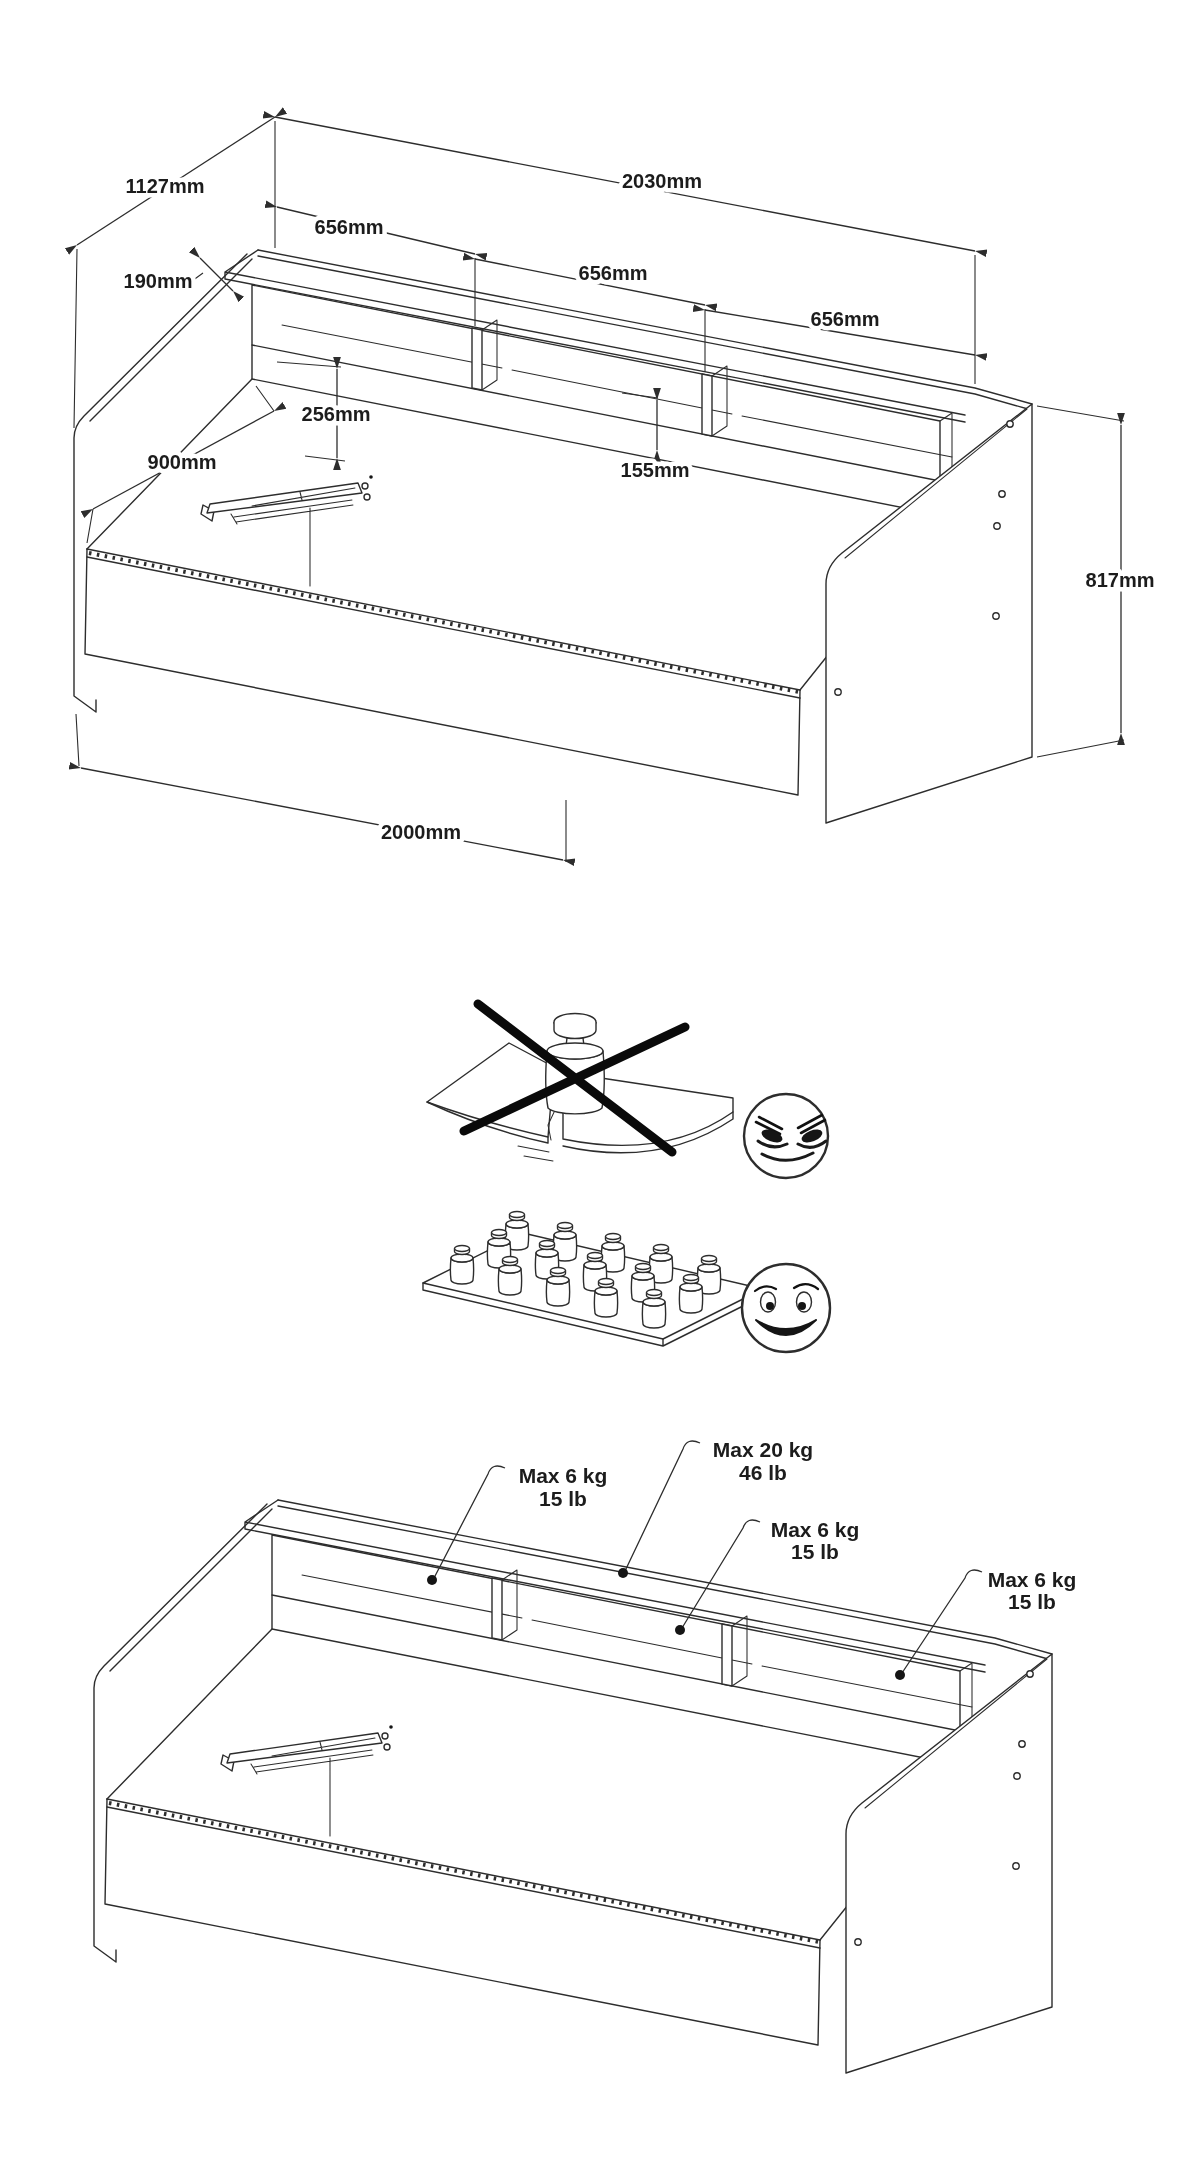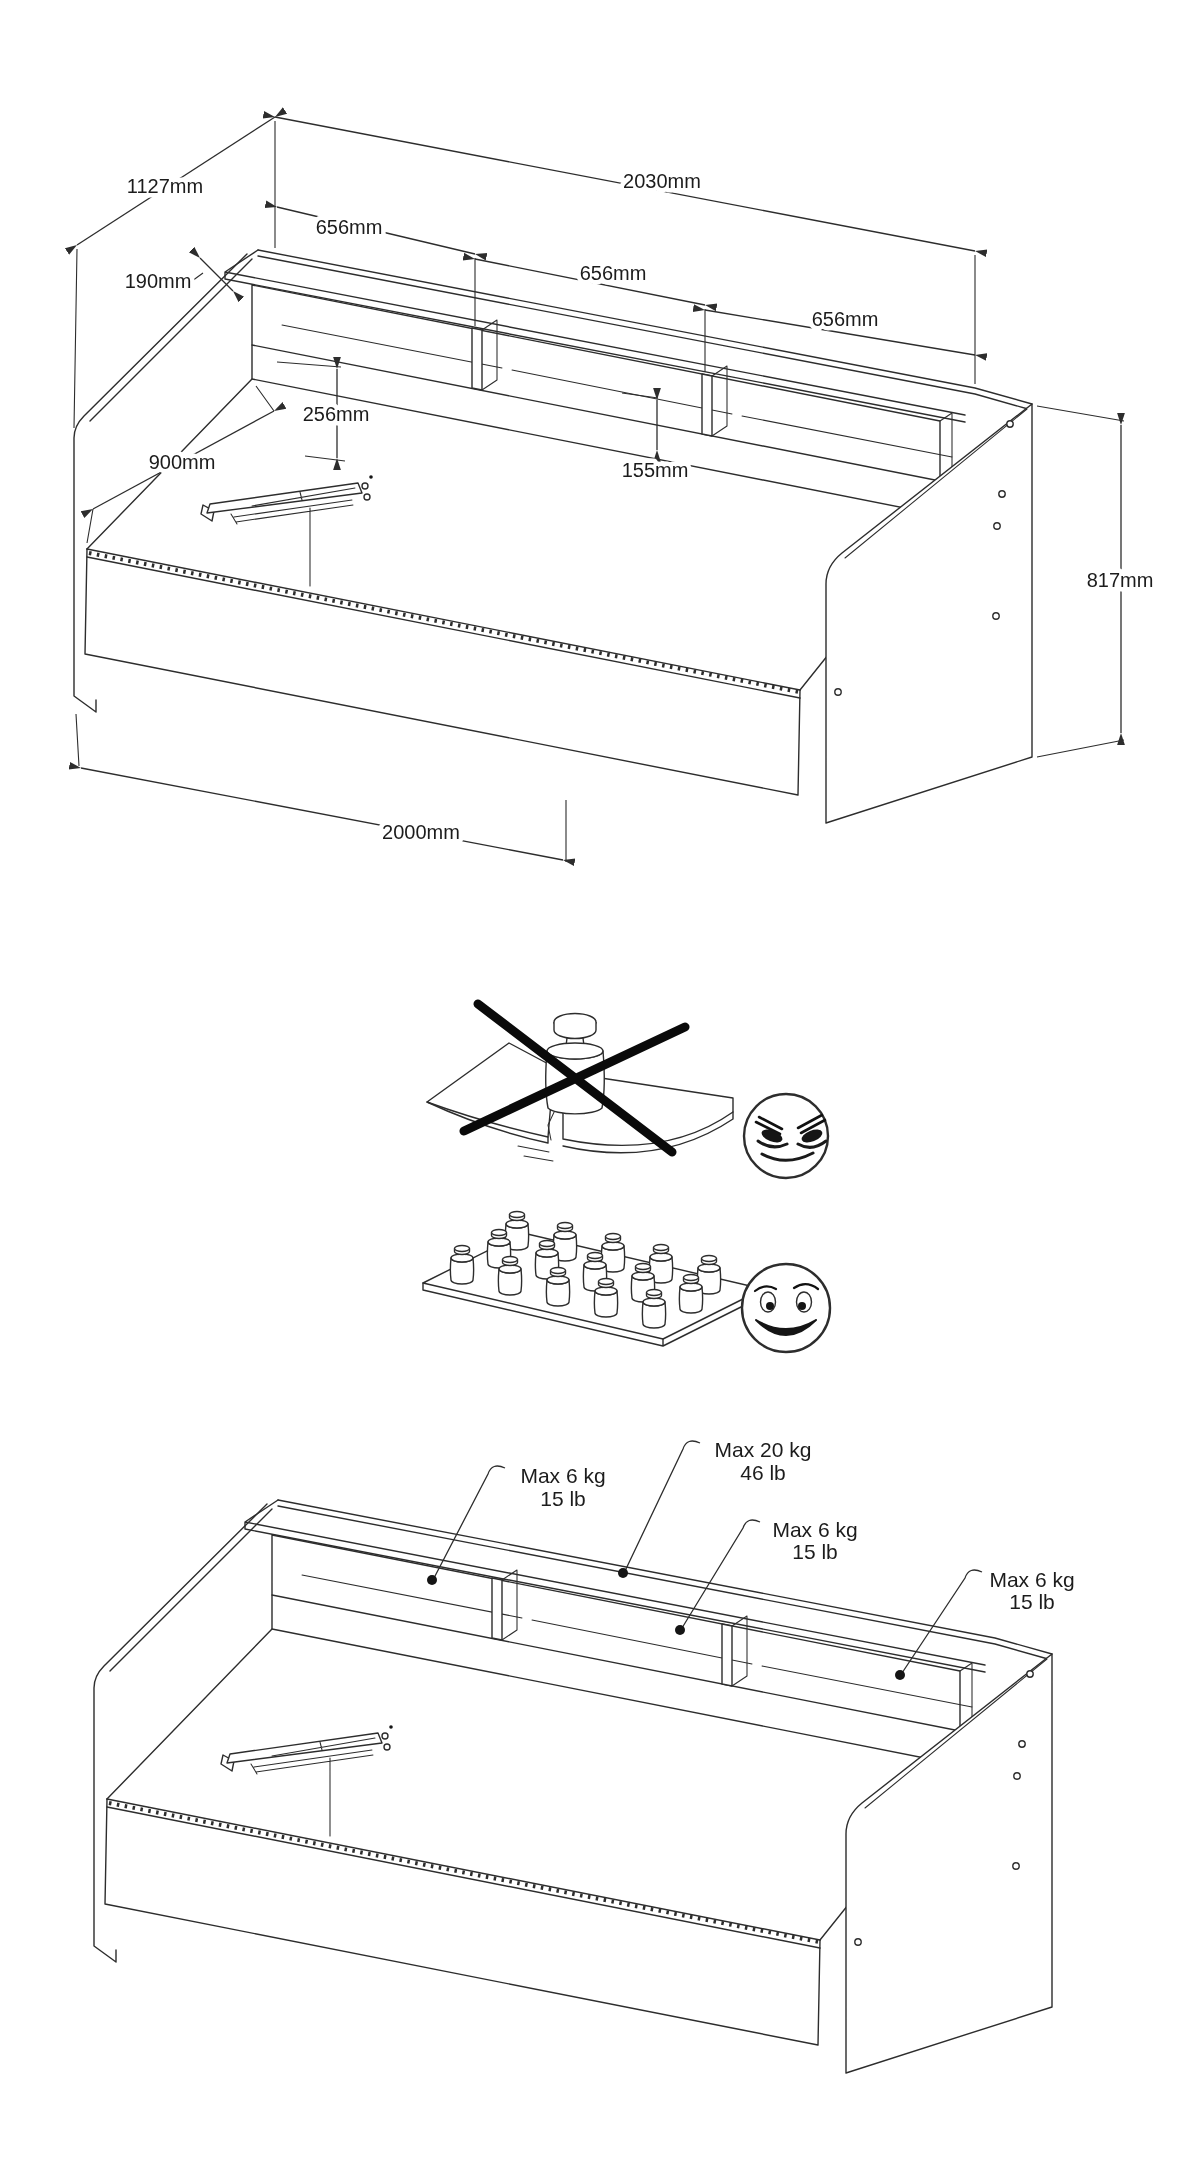--- a/index.html
+++ b/index.html
@@ -1,17 +1,17 @@
 <!DOCTYPE html>
 <html><head>
 <meta charset="utf-8">
 <style>
   html,body{margin:0;padding:0;background:#fff;}
   .page{position:relative;width:1200px;height:2168px;background:#fff;overflow:hidden;
-        font-family:"Liberation Sans", sans-serif;}
+        font-family:"Liberation Sans", sans-serif;font-weight:bold;}
   svg{display:block;}
   .ln{fill:none;stroke:#2d2d2d;stroke-width:1.4;stroke-linecap:round;stroke-linejoin:round;}
   .thin{fill:none;stroke:#2d2d2d;stroke-width:1.05;stroke-linecap:round;}
   .fw{fill:#ffffff;stroke:#2d2d2d;stroke-width:1.4;stroke-linejoin:round;}
   .dim{fill:none;stroke:#2d2d2d;stroke-width:1.3;}
   .ext{fill:none;stroke:#2d2d2d;stroke-width:1.1;}
   .hatch{fill:none;stroke:#2d2d2d;stroke-width:4;stroke-dasharray:2.5 5.5;}
   .dim-label{font-size:20px;fill:#1c1c1c;text-anchor:middle;
              paint-order:stroke;stroke:#ffffff;stroke-width:9px;stroke-linejoin:round;}
   .load-label{font-size:21px;fill:#1c1c1c;text-anchor:middle;

